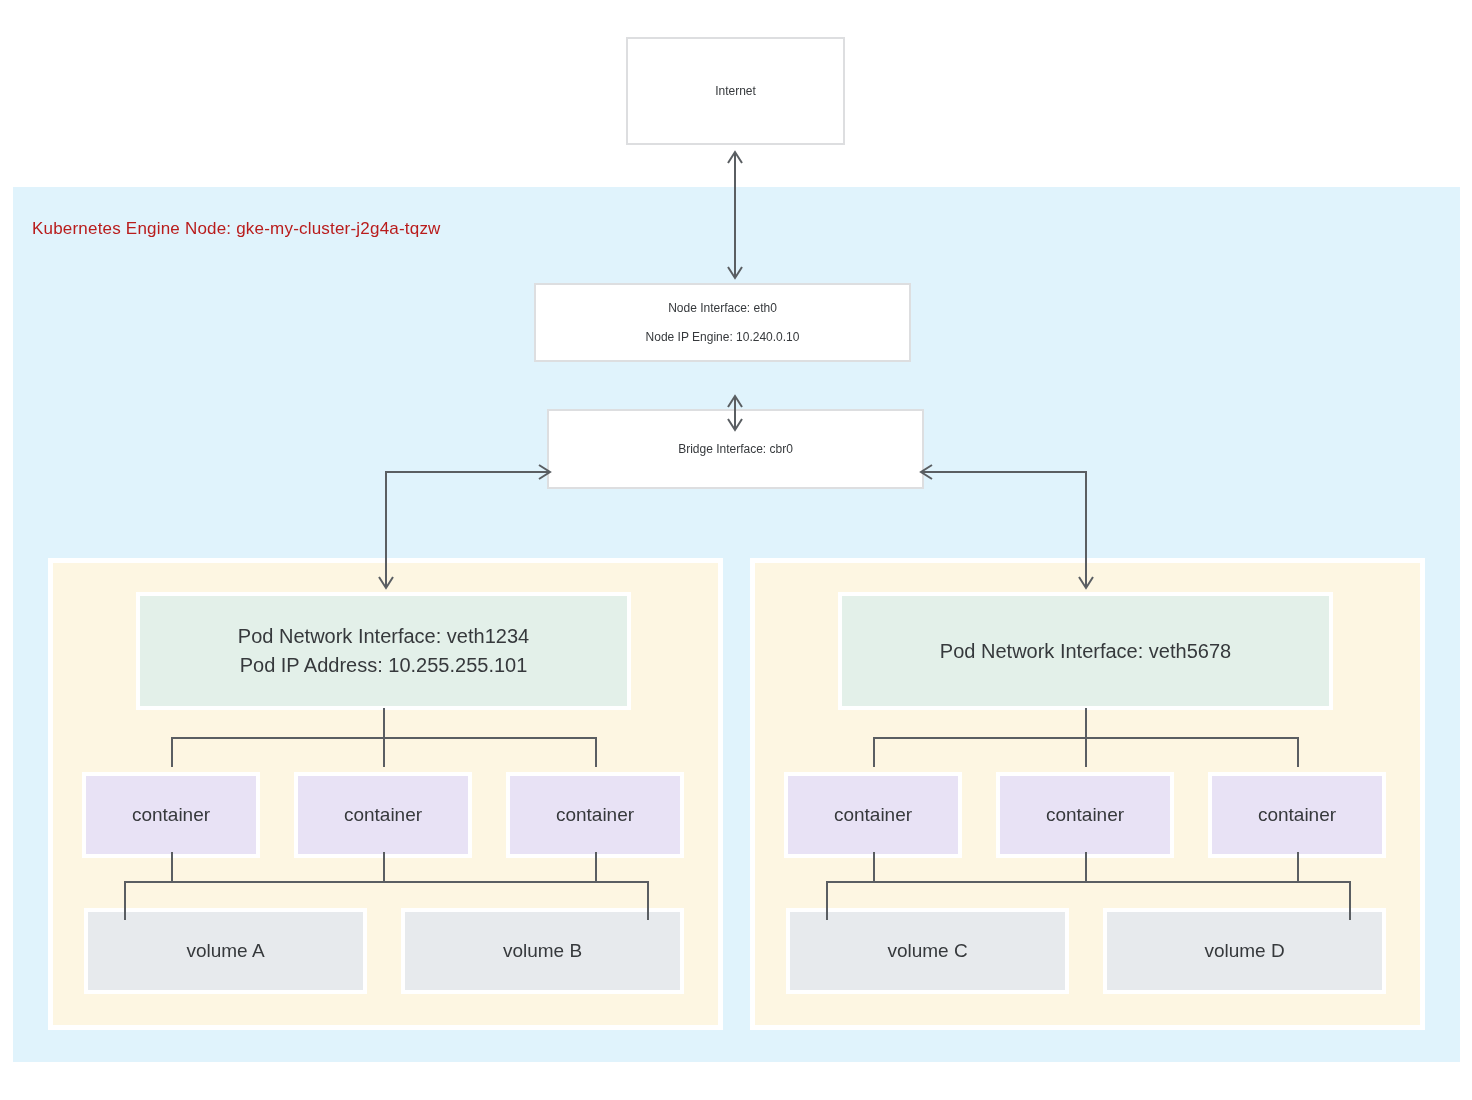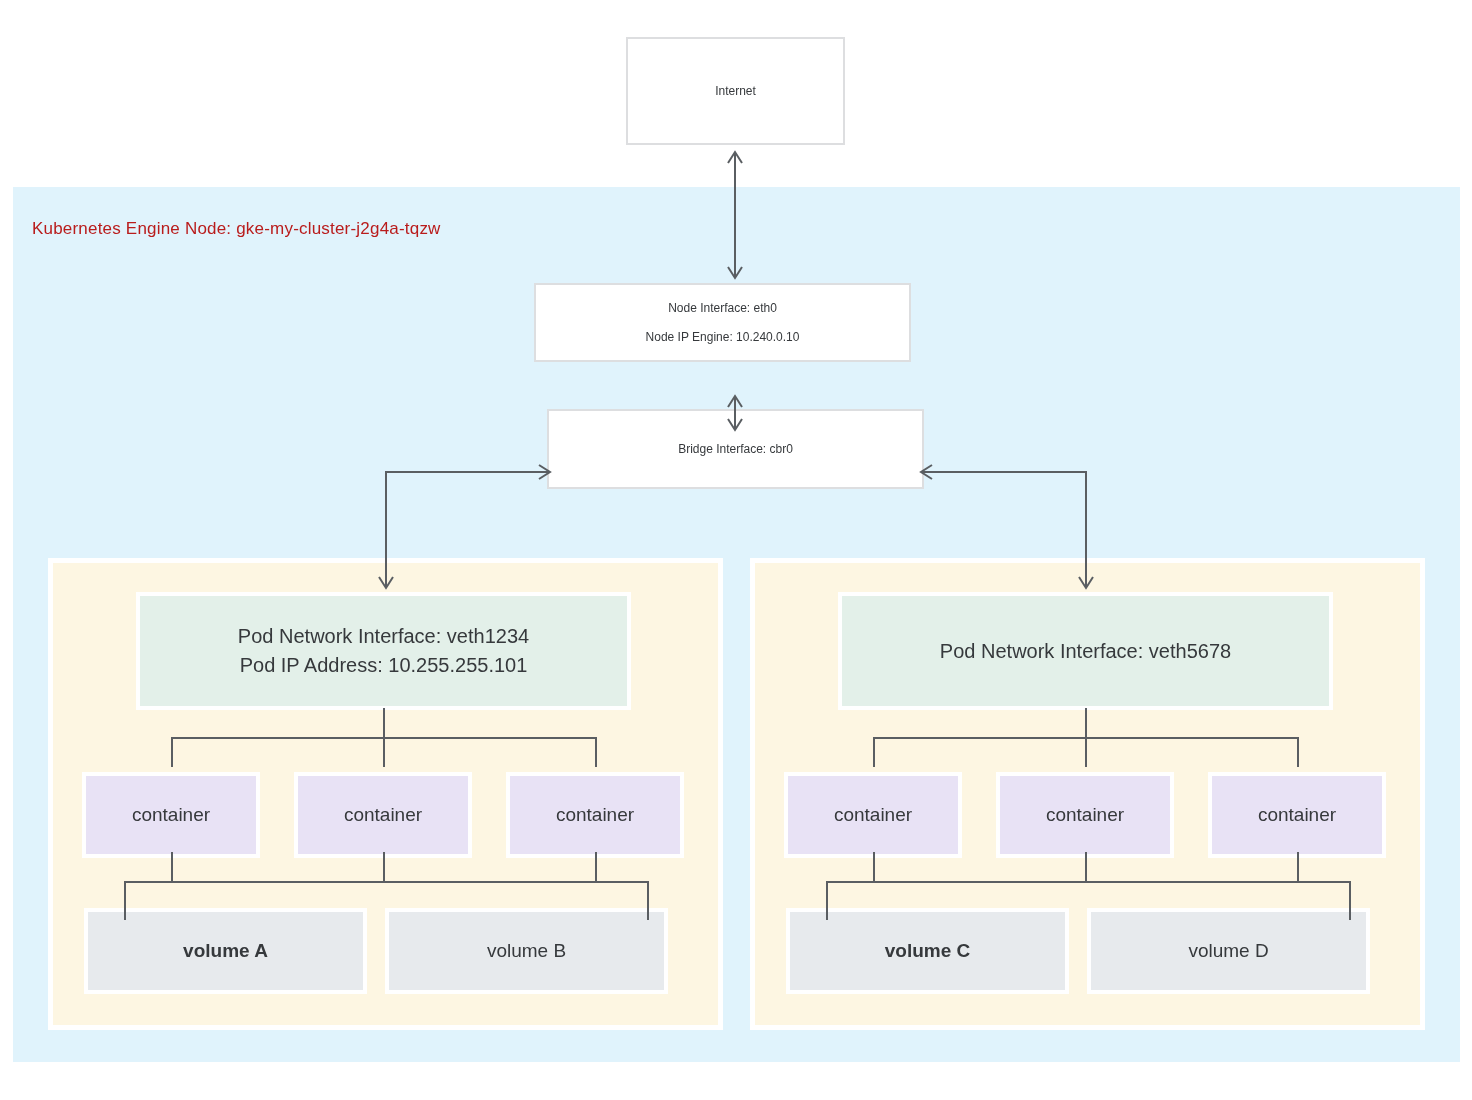--- a/index.html
+++ b/index.html
@@ -41,21 +41,21 @@
     display:flex;align-items:center;justify-content:center;
     font-size:19px;color:#36393c;
   }
   .c1{left:33px;} .c2{left:245px;} .c3{left:457px;}
   .volume-box{
     top:349px;width:275px;height:78px;background:#e7eaed;
     box-shadow:0 0 0 4px #ffffff;
     display:flex;align-items:center;justify-content:center;
     font-size:19px;color:#36393c;
   }
-  .v1{left:35px;font-weight:bold;} .v2{left:336px;}
+  .v1{left:35px;} .v2{left:352px;}
   
   .connectors{left:0;top:0;width:1472px;height:1100px;pointer-events:none;z-index:5;}
   .connectors path{fill:none;stroke:#5a5e62;stroke-width:2;}
 </style>
 </head>
 <body>
 
 <div class="canvas">
 
   <div class="abs node-region"></div>

